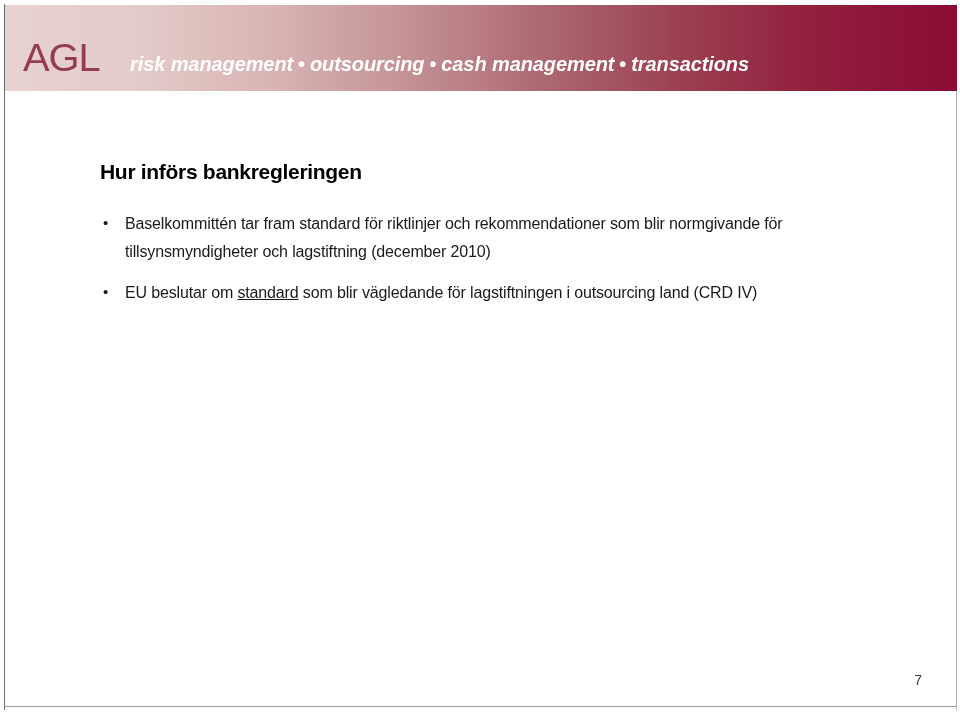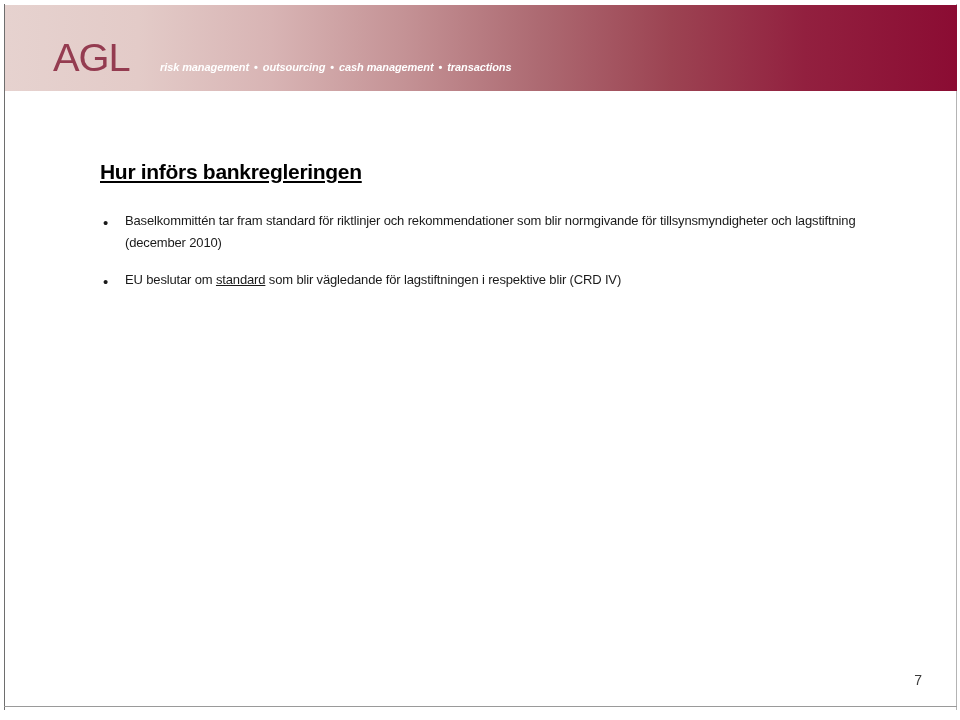--- a/index.html
+++ b/index.html
@@ -65,21 +65,21 @@
         #ad6a72 56%,
         #9c4352 70%,
         #92203f 84%,
         #8b0c33 100%);
     display: flex;
     align-items: flex-end;
   }
   #header-inner {
     display: flex;
     align-items: baseline;
-    padding: 0 0 14px 48px;
+    padding: 0 0 14px 18px;
     width: 100%;
     box-sizing: border-box;
     text-align: right;
   }
   #logo {
     font-family: "Liberation Sans", sans-serif;
     font-size: 38px;
     line-height: 1;
     letter-spacing: -1px;
     color: #8a2840;
@@ -87,21 +87,21 @@
     opacity: 0.88;
     transform: scaleX(1.05);
     transform-origin: left bottom;
     white-space: nowrap;
   }
   #tagline {
     margin-left: 34px;
     font-family: "Liberation Sans", sans-serif;
     font-style: italic;
     font-weight: bold;
-    font-size: 11px;
+    font-size: 20px;
     color: #ffffff;
     white-space: nowrap;
     letter-spacing: -0.1px;
   }
   #tagline .sep {
     padding: 0 5px;
     font-style: normal;
   }
 
   
@@ -112,34 +112,33 @@
     width: 790px;
   }
 
   #page-title {
     font-family: "Liberation Sans", sans-serif;
     font-size: 21px;
     font-weight: bold;
     color: #000000;
     letter-spacing: -0.3px;
     margin: 0 0 26px 0;
-    text-decoration: underline;
   }
 
   ul#bullets {
     list-style: none;
     margin: 0;
     padding: 0;
   }
   ul#bullets > li {
     position: relative;
     padding-left: 25px;
     margin-bottom: 14px;
     font-family: "Liberation Sans", sans-serif;
-    font-size: 13px;
+    font-size: 16px;
     line-height: 1.72;
     color: #1a1a1a;
     letter-spacing: -0.15px;
   }
   ul#bullets > li::before {
     content: "\2022";
     position: absolute;
     left: 3px;
     top: 0;
     font-size: 15px;
@@ -173,19 +172,19 @@
     <div id="header-inner">
       <div id="logo">AGL</div>
       <div id="tagline"><span>risk management</span><span class="sep">•</span><span>outsourcing</span><span class="sep">•</span><span>cash management</span><span class="sep">•</span><span>transactions</span></div>
     </div>
   </div>
 
   <div id="content">
     <h1 id="page-title">Hur införs bankregleringen</h1>
     <ul id="bullets">
         <li><span>Baselkommittén tar fram standard för riktlinjer och rekommendationer som blir normgivande för tillsynsmyndigheter och lagstiftning (december 2010)</span></li>
-        <li><span>EU beslutar om </span><span class="u">standard</span><span> som blir vägledande för lagstiftningen i respektive blir (CRD IV)</span></li>
+        <li><span>EU beslutar om </span><span class="u">standard</span><span> som blir vägledande för lagstiftningen i outsourcing land (CRD IV)</span></li>
       </ul>
   </div>
 
   <div id="page-number">7</div>
 
 </div>
 
 </body></html>

